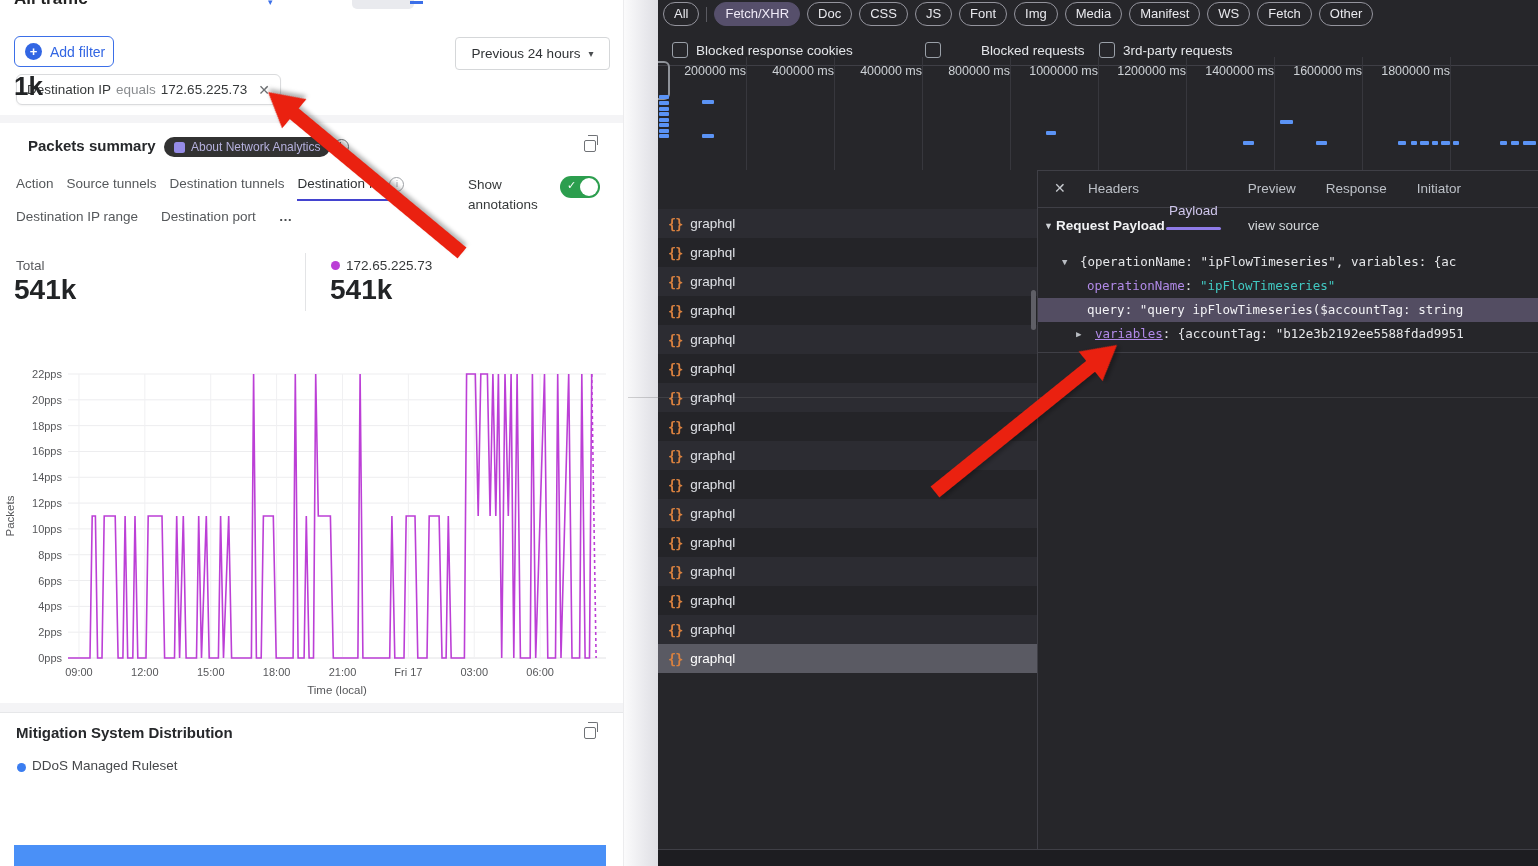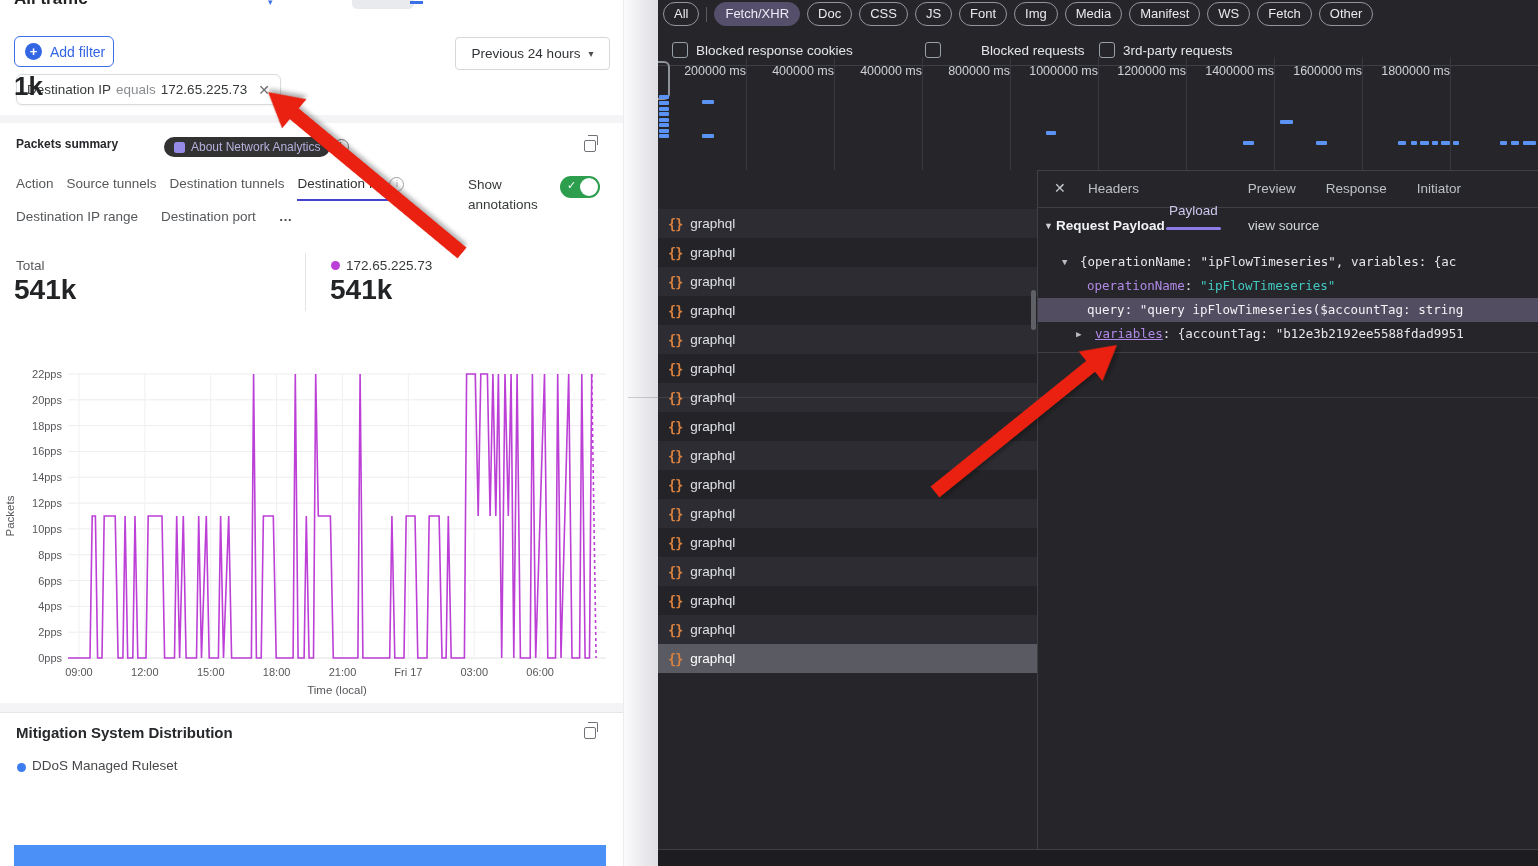--- a/index.html
+++ b/index.html
@@ -16,21 +16,21 @@
       line-height:17px;text-align:center;font-weight:bold;}
   #add-filter .lbl{color:#3266e3;font-size:14px;}
   #time-range{position:absolute;left:455px;top:37px;width:153px;height:31px;border:1px solid #d5d7d9;border-radius:4px;
       background:#fff;display:flex;align-items:center;justify-content:center;gap:8px;font-size:13.5px;color:#303336;cursor:pointer;}
   #time-range .caret{font-size:10px;color:#4a4d50;}
   #filter-chip{position:absolute;left:16px;top:74px;height:29px;border:1px solid #dadbdd;border-radius:6px;
       background:#fff;box-shadow:0 1px 2px rgba(0,0,0,.05);display:flex;align-items:center;gap:5px;
       padding:0 10px;font-size:13.5px;color:#36393a;}
   #filter-chip .op{color:#8a8d90;}
   #filter-chip .close{margin-left:6px;color:#6b6e71;font-size:14px;cursor:pointer;}
-  #ps-title{position:absolute;left:16px;top:14px;font-size:12px;font-weight:bold;color:#26282b;text-align:center;}
+  #ps-title{position:absolute;left:28px;top:14px;font-size:15px;font-weight:bold;color:#26282b;text-align:center;}
   #ps-badge{position:absolute;left:164px;top:14px;height:20px;border-radius:10px;background:#000000;opacity:.8;
       display:flex;align-items:center;gap:6px;padding:0 10px;font-size:12px;color:#a49ed6;}
   #ps-badge .bicon{width:11px;height:11px;border-radius:2.5px;background:#7b6fe0;}
   .clock{position:absolute;left:334px;top:16px;width:13px;height:13px;border:1.4px solid #6f7276;border-radius:50%;}
   .clock:after{content:"";position:absolute;left:5px;top:2px;width:1.4px;height:4.5px;background:#6f7276;}
   .clock:before{content:"";position:absolute;left:5px;top:5.5px;width:4px;height:1.4px;background:#6f7276;}
   .expand-ic{position:absolute;width:10px;height:10px;border:1.5px solid #6f7276;border-radius:2px;cursor:pointer;}
   .expand-ic:after{content:"";position:absolute;left:3px;top:-6px;width:9px;height:9px;border-top:1.5px solid #6f7276;
       border-right:1.5px solid #6f7276;border-radius:0 2px 0 0;}
   #tabs1{position:absolute;left:16px;top:176px;display:flex;gap:13px;font-size:13.5px;color:#55585b;}

